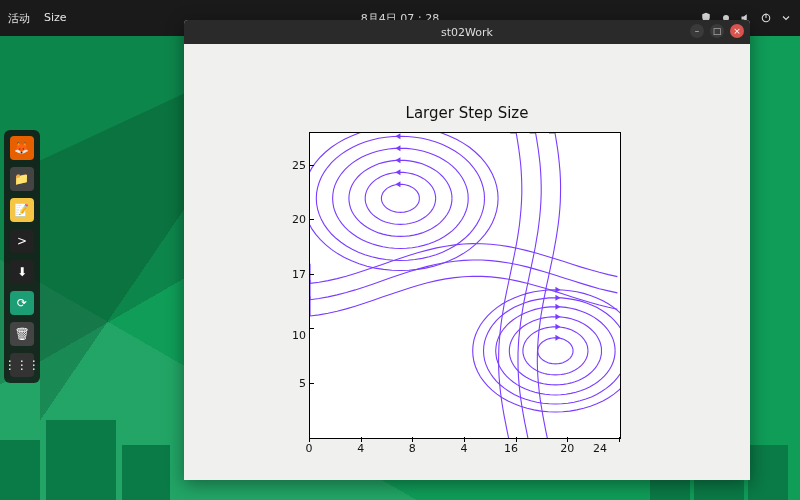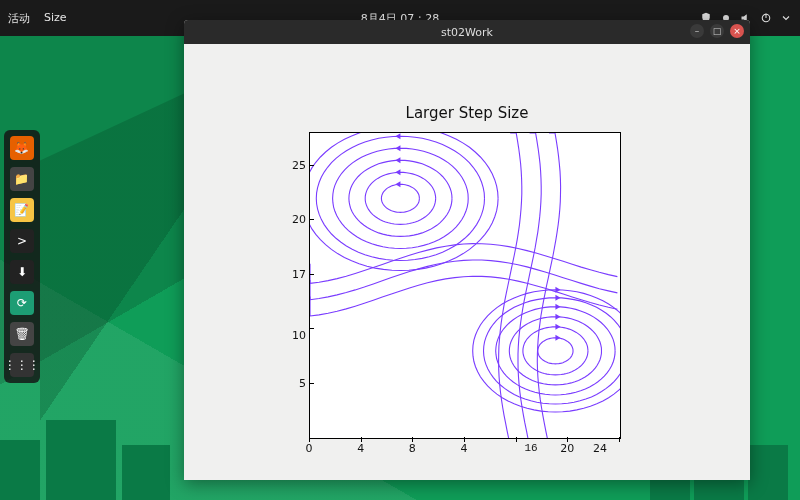--- a/index.html
+++ b/index.html
@@ -179,21 +179,21 @@
       <div id="ticks">
           <div class="xtick-mark" style="left: 125px;"></div>
           <div class="xtick" style="left: 125px;">0</div>
           <div class="xtick-mark" style="left: 176.667px;"></div>
           <div class="xtick" style="left: 176.667px;">4</div>
           <div class="xtick-mark" style="left: 228.333px;"></div>
           <div class="xtick" style="left: 228.333px;">8</div>
           <div class="xtick-mark" style="left: 280px;"></div>
           <div class="xtick" style="left: 280px;">4</div>
           <div class="xtick-mark" style="left: 331.667px;"></div>
-          <div class="xtick" style="left: 347px; font-family: Liberation Mono, monospace;">16</div>
+          <div class="xtick" style="left: 327px;">16</div>
           <div class="xtick-mark" style="left: 383.333px;"></div>
           <div class="xtick" style="left: 383.333px;">20</div>
           <div class="xtick-mark" style="left: 435px;"></div>
           <div class="xtick" style="left: 416px;">24</div>
           <div class="ytick-mark" style="top: 338.536px;"></div>
           <div class="ytick" style="top: 338.536px;">5</div>
           <div class="ytick-mark" style="top: 284.071px;"></div>
           <div class="ytick" style="top: 291px;">10</div>
           <div class="ytick-mark" style="top: 229.607px;"></div>
           <div class="ytick" style="top: 229.607px;">17</div>

